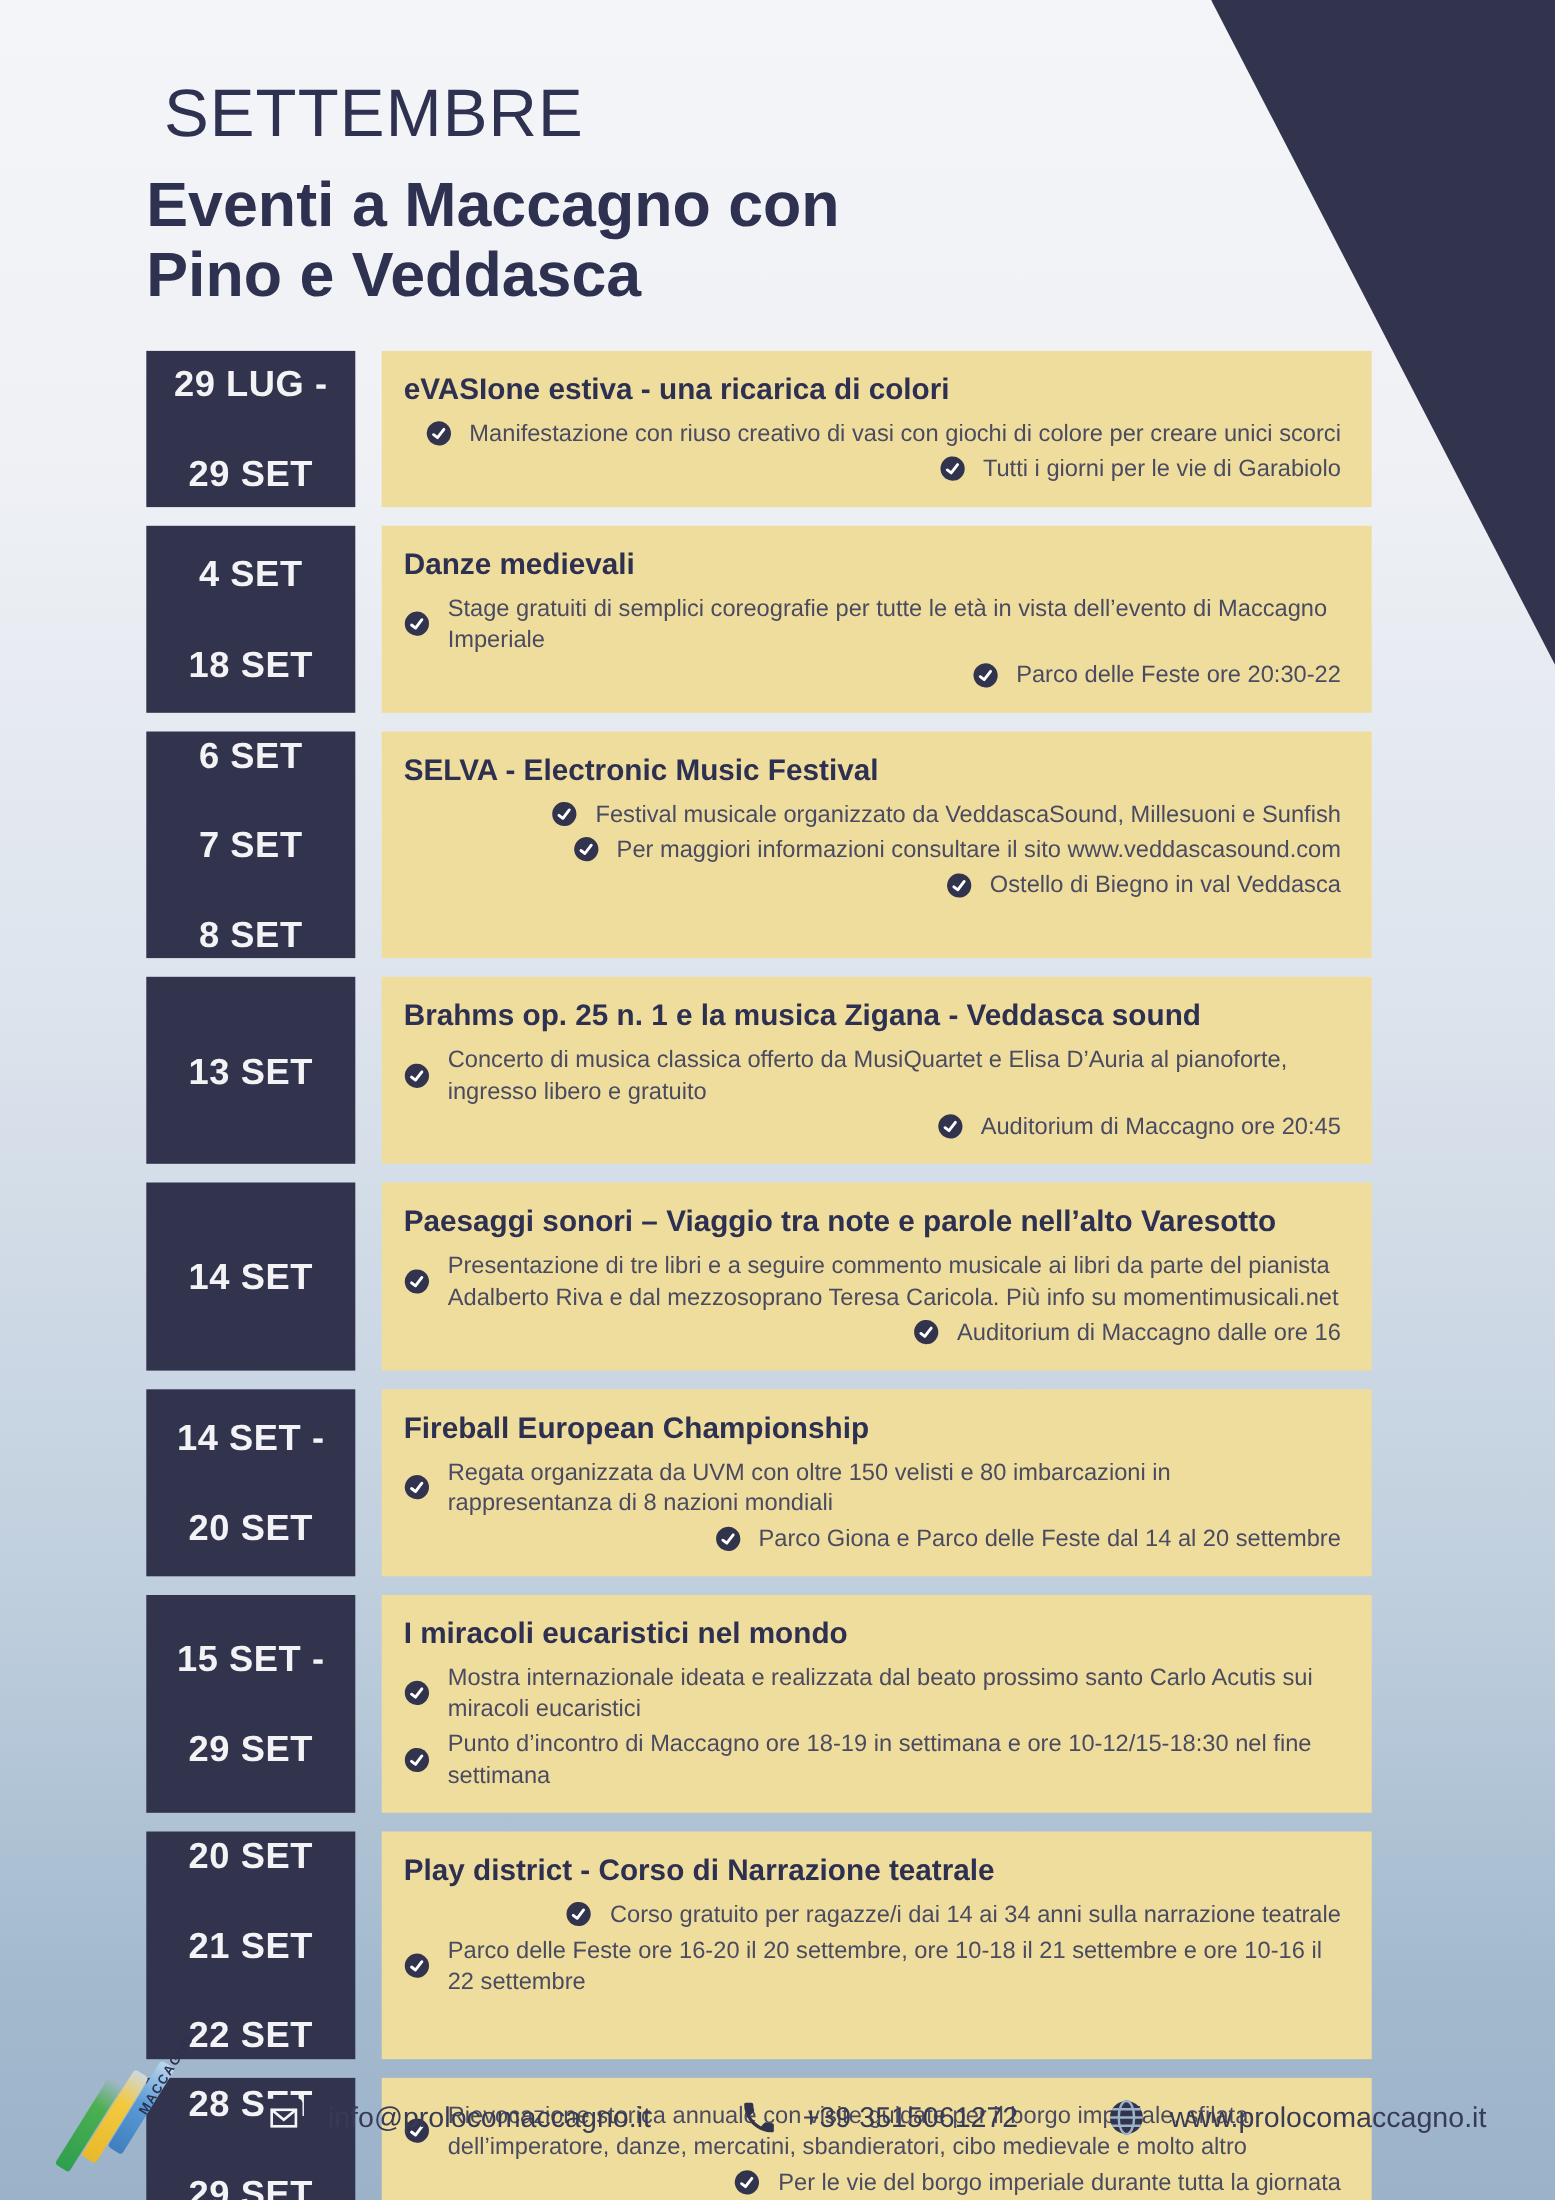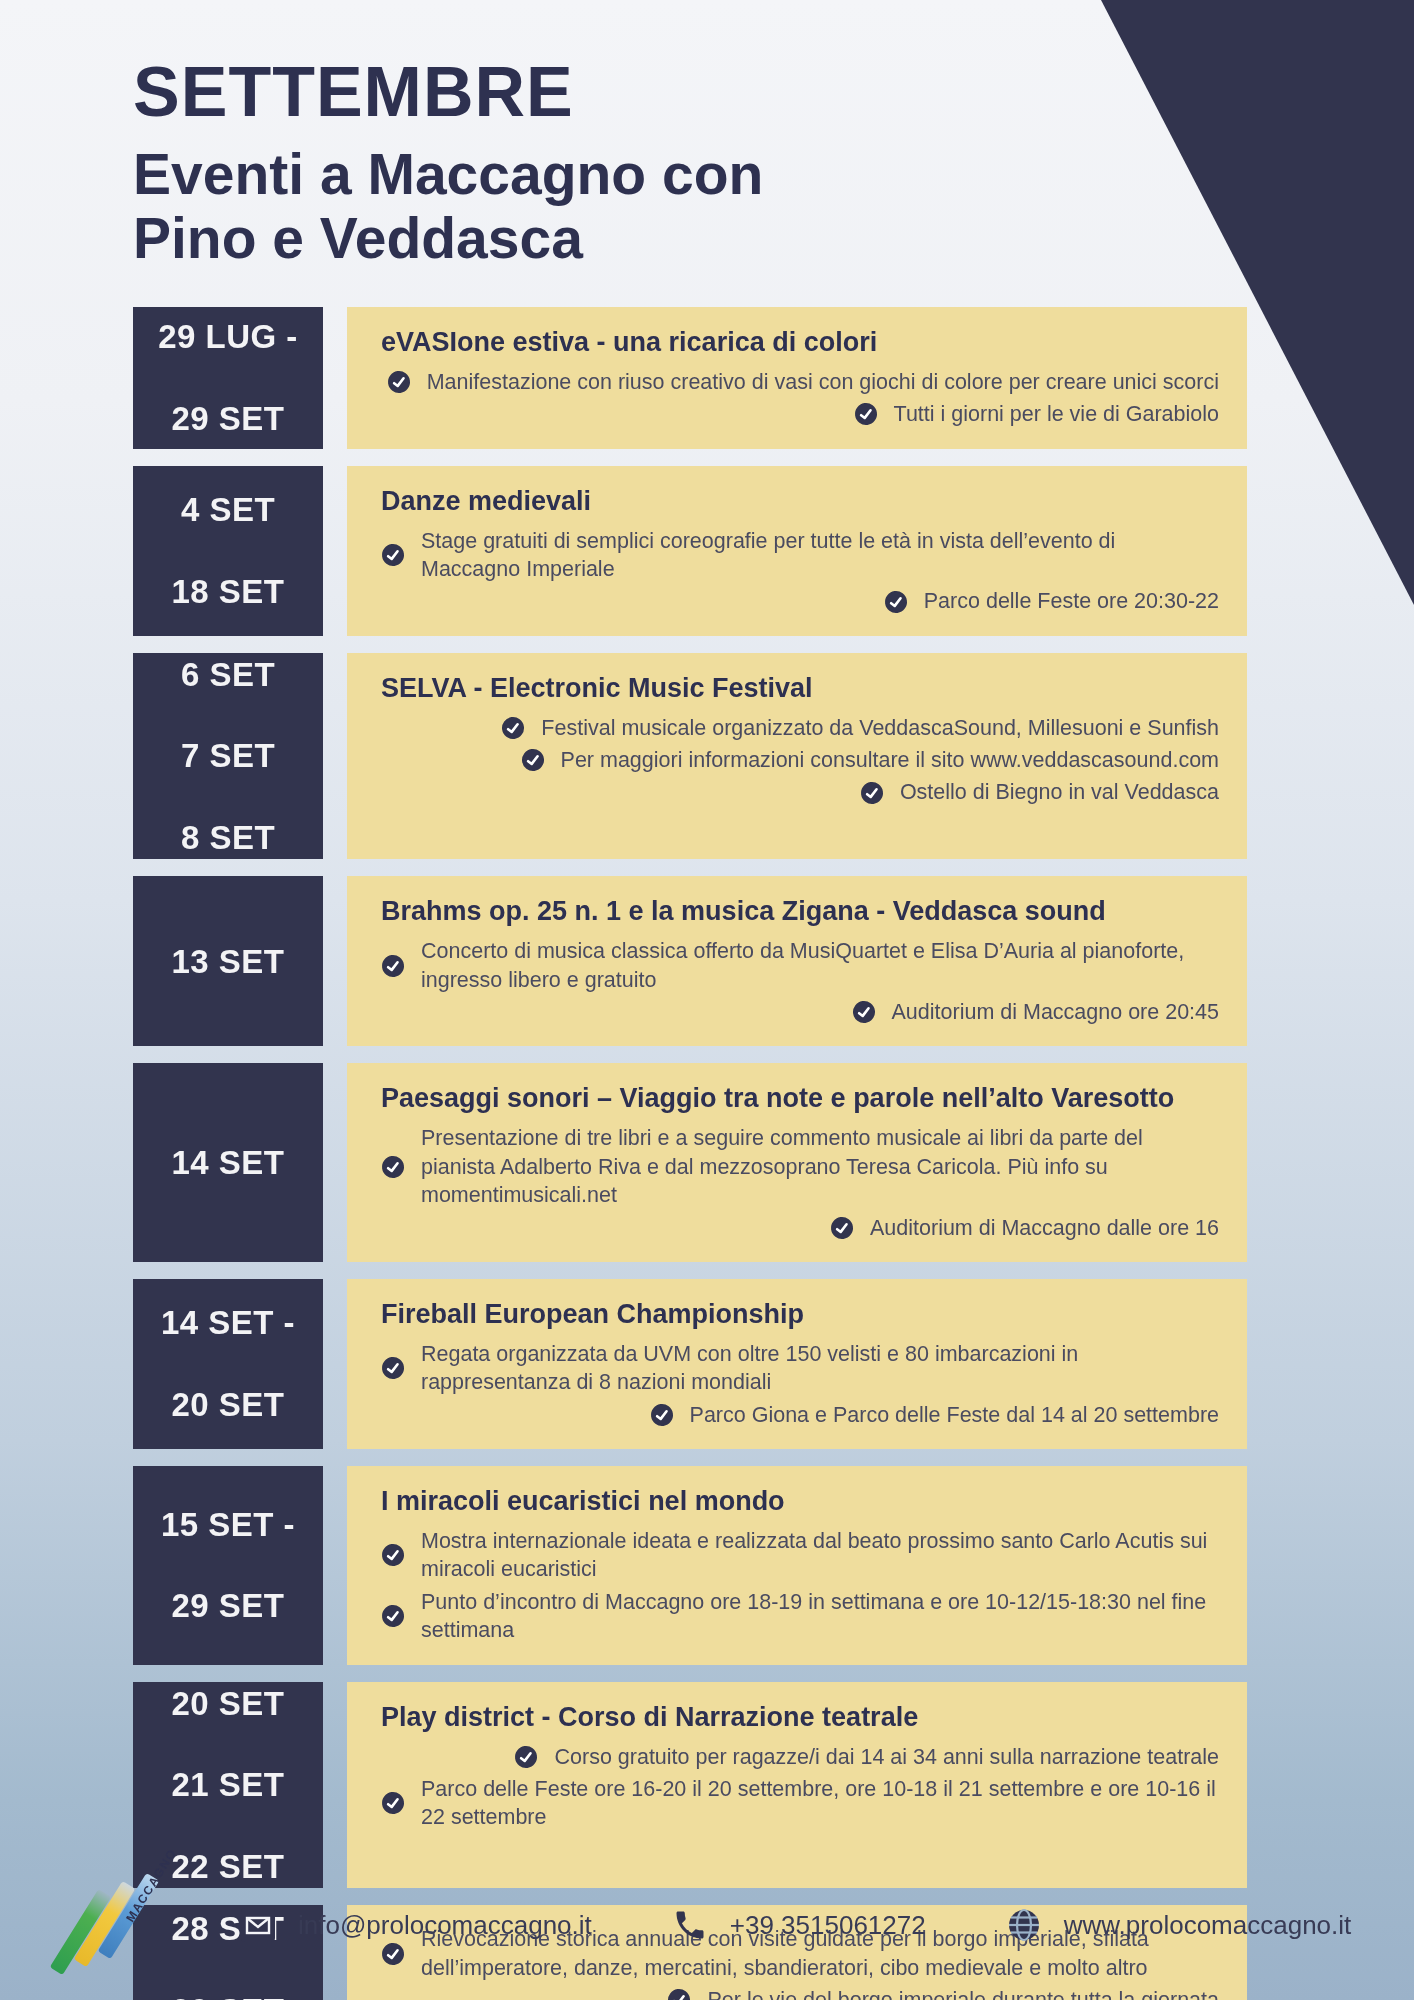--- a/index.html
+++ b/index.html
@@ -15,23 +15,23 @@
     width:313px;height:605px;
     background:#32344e;
     clip-path:polygon(0 0,100% 0,100% 100%);
   }
   .header{
     position:relative;
     padding:52px 0 0 133px;
     color:#2e3150;
   }
   .header h1{
-    margin:0;
-    font-size:70px;
-    font-weight:700;
+    margin:16px;
+    font-size:61px;
+    font-weight:400;
     letter-spacing:1px;
     color:#2e3150;
   }
   .header h2{
     margin:10px 0 0 0;
     font-size:57px;
     font-weight:700;
     line-height:1.13;
     color:#2e3150;
   }
@@ -55,21 +55,21 @@
     text-align:center;
     font-weight:700;
     font-size:33px;
     line-height:1.32;
     letter-spacing:0.5px;
     gap:38px;
   }
   .event-card{
     flex:1;
     background:#efdd9d;
-    padding:16px 28px 16px 34px;
+    padding:16px 28px 16px 20px;
     box-sizing:border-box;
   }
   .event-title{
     font-size:27px;
     font-weight:700;
     color:#2d3051;
     margin:4px 0 10px 0;
   }
   .bullet{
     display:flex;

